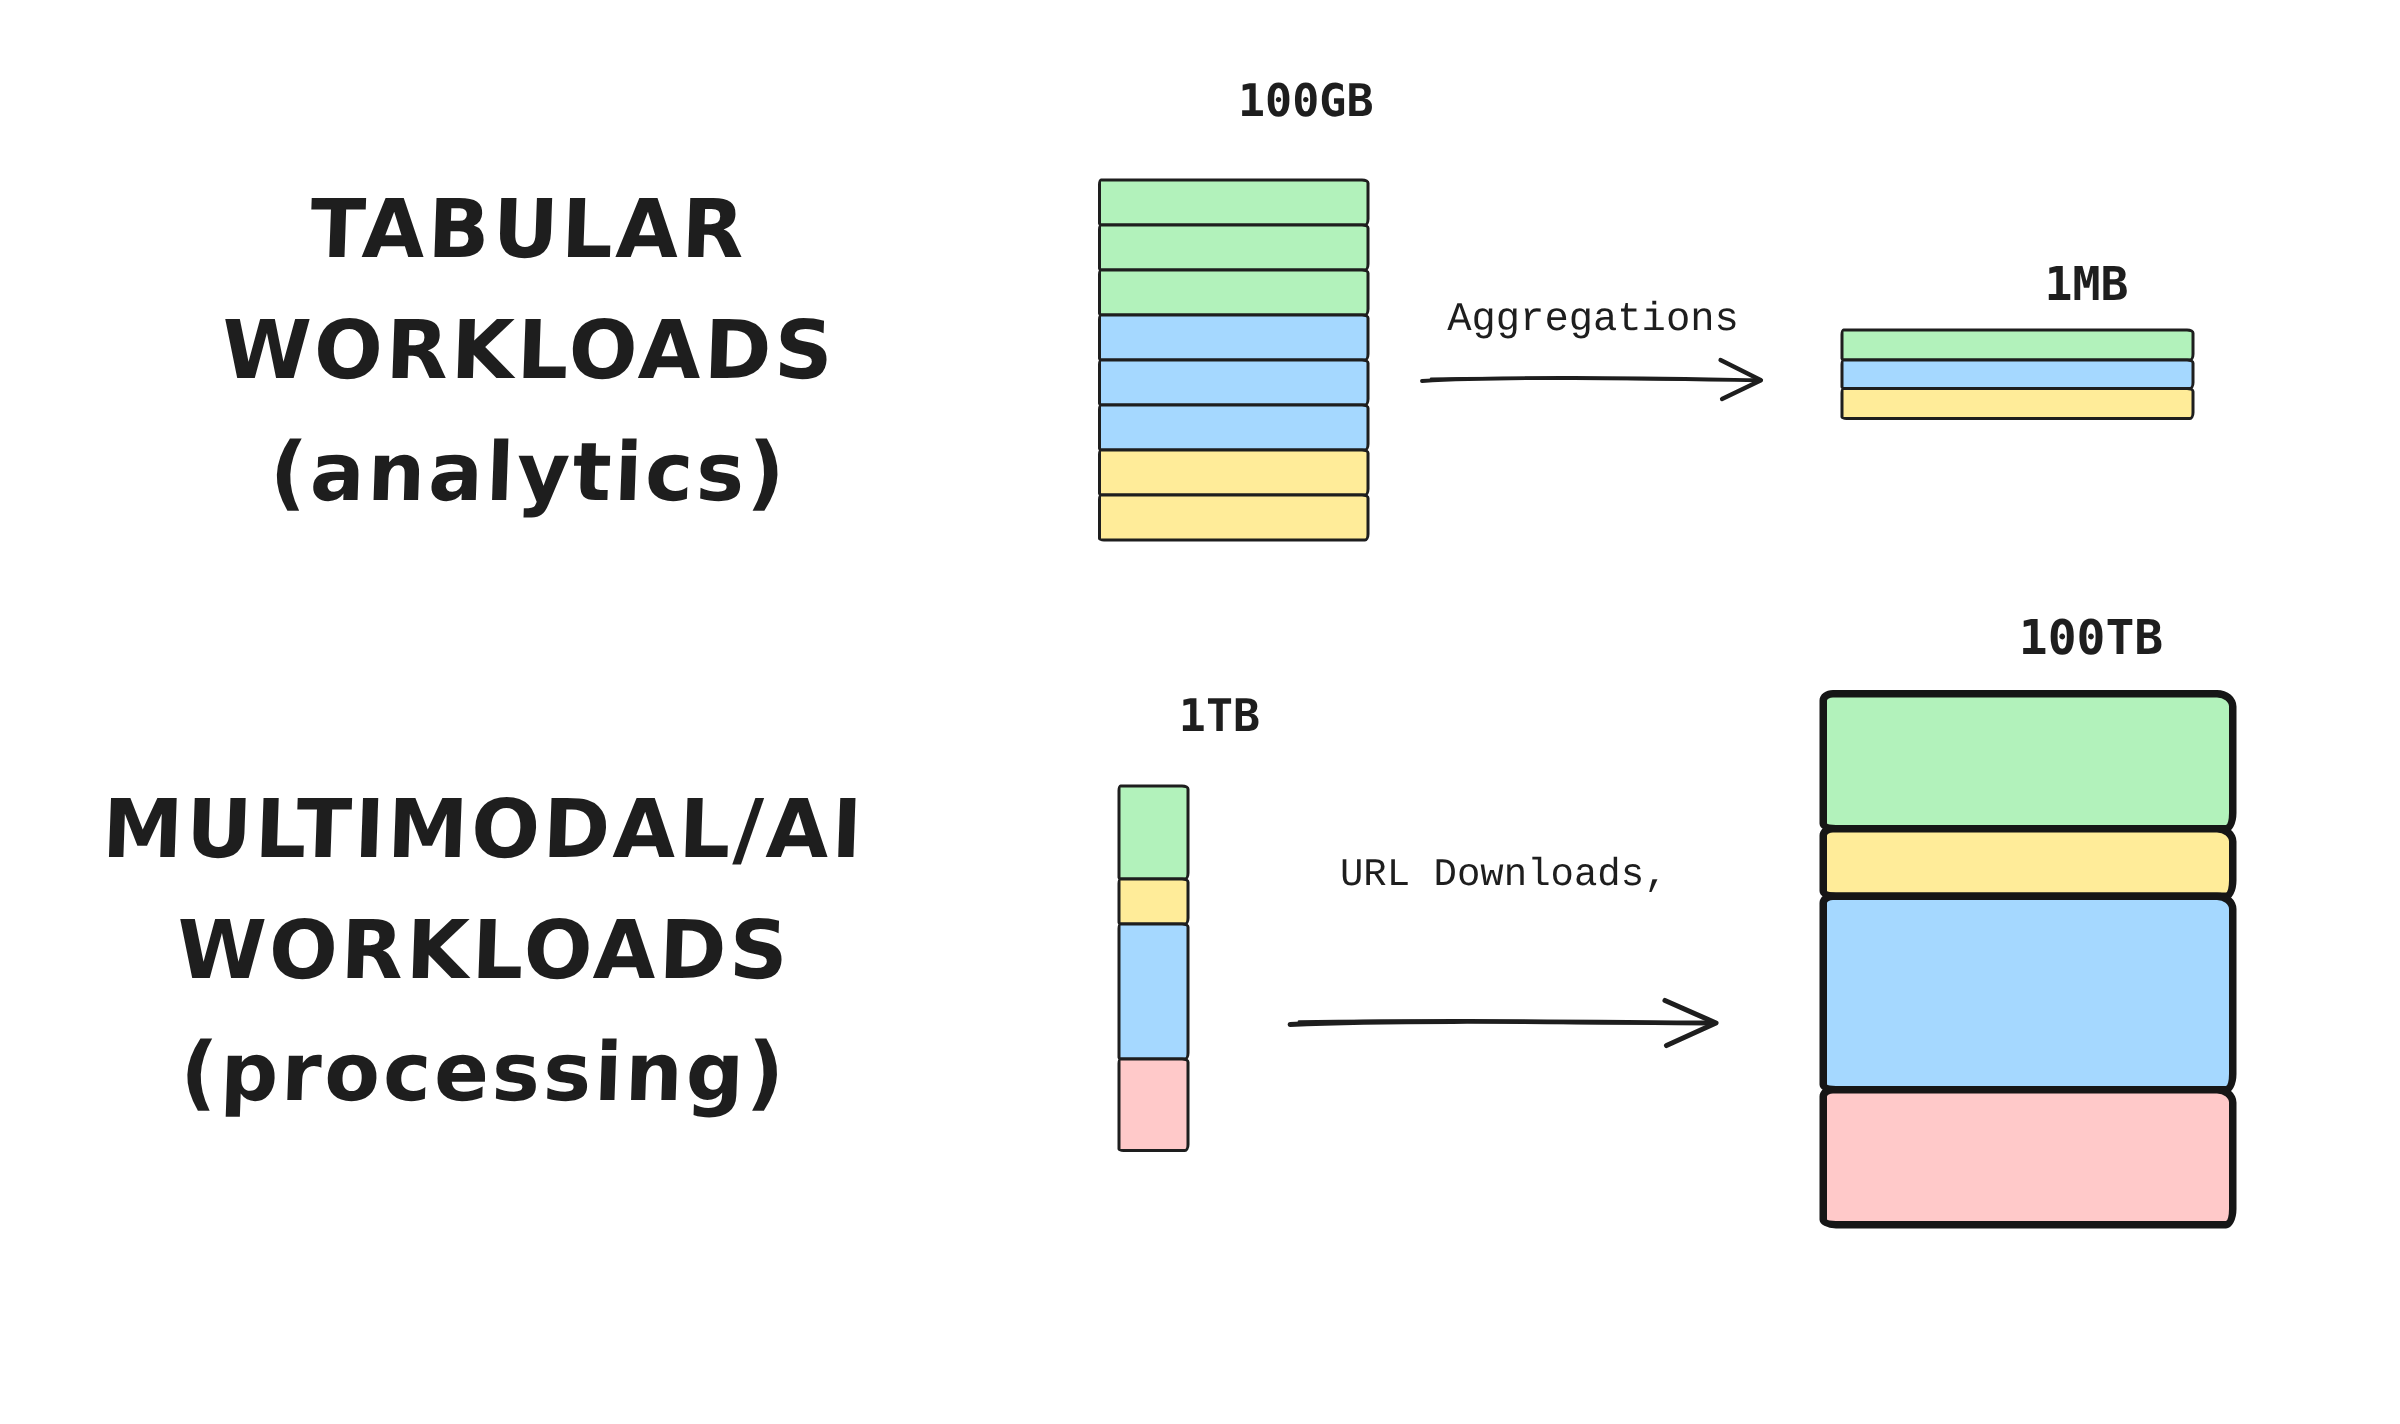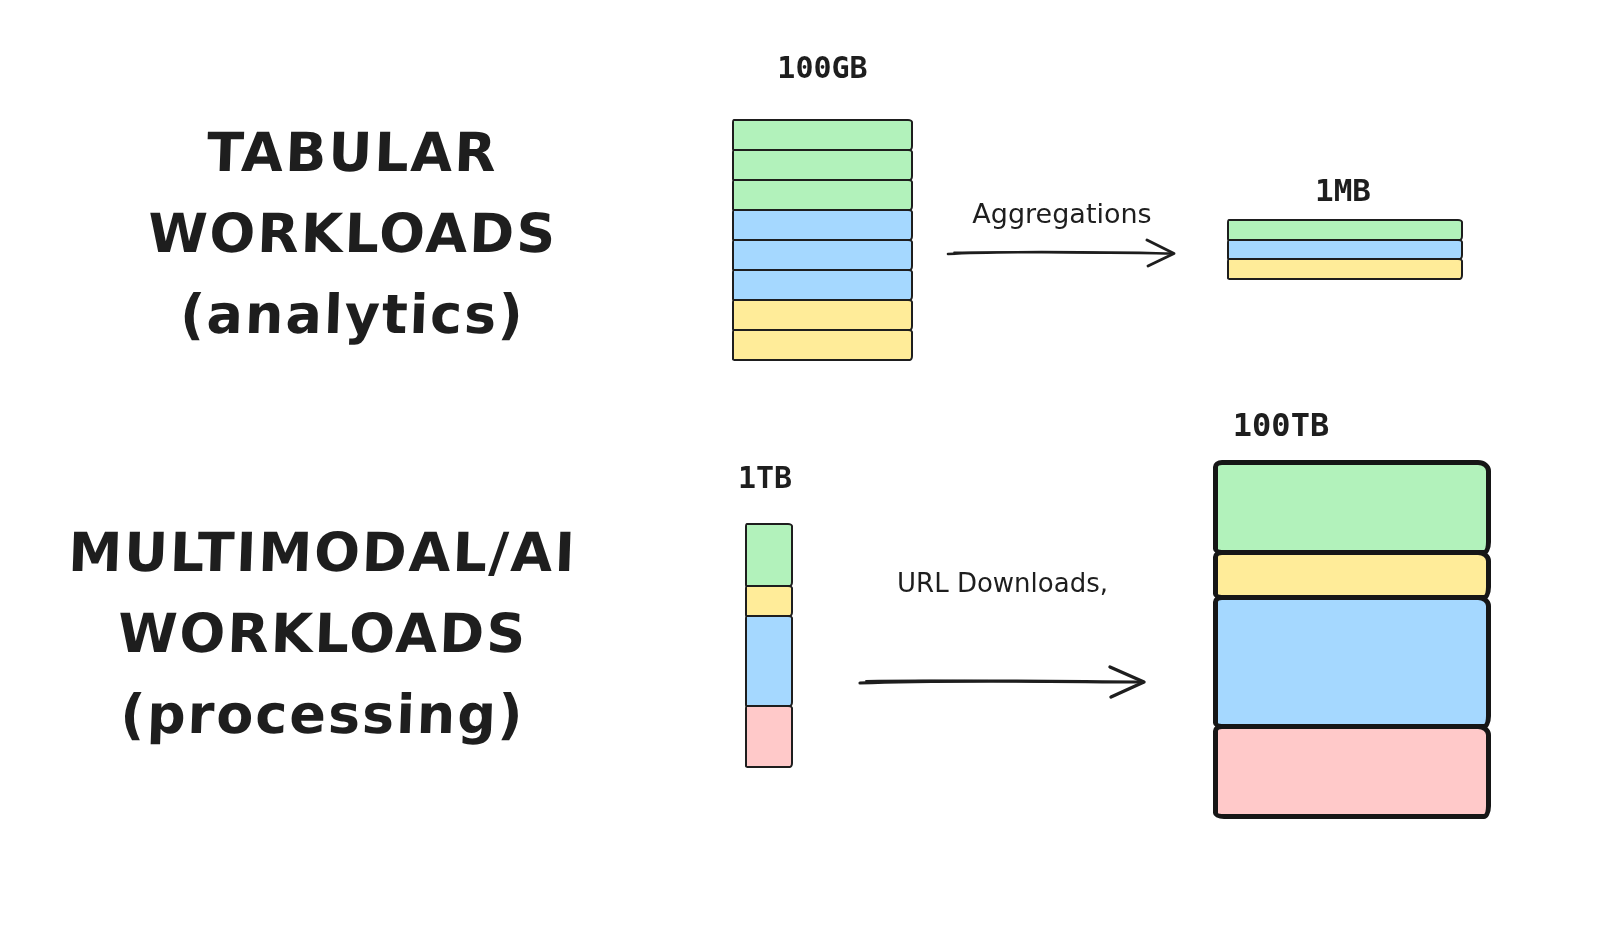--- a/index.html
+++ b/index.html
@@ -9,26 +9,26 @@
   }
   
   .big-title{
     position:absolute;text-align:center;font-weight:700;
     font-size:54px;line-height:81px;letter-spacing:2px;color:#1e1e1e;
   }
   .big-title div{transform:skewX(-2deg);}
   
   .size-label{
     position:absolute;text-align:center;font-weight:700;
-    font-family:"DejaVu Sans Mono", monospace;font-size:30px;color:#1e1e1e;
+    font-family:"DejaVu Sans Mono", monospace;font-size:30px;color:#1e1e1e;margin-left:48px;
   }
   
   .annot{
     position:absolute;text-align:center;font-size:26px;line-height:34px;
-    font-weight:500;color:#1e1e1e;
+    font-weight:500;color:#1e1e1e;font-family:Liberation Mono, monospace;
   }
   .caption{
     position:absolute;text-align:left;font-size:26px;line-height:35px;
     font-weight:500;color:#1e1e1e;
   }
   
   .bar{position:absolute;display:flex;flex-direction:column;}
   .bar .seg{
     width:100%;box-sizing:border-box;border:2px solid #1e1e1e;
     border-radius:2px 5px 3px 4px / 4px 3px 5px 2px;
@@ -99,21 +99,21 @@
   <div class="annot" style="left:850px;top:566px;width:305px;">
     <div>URL Downloads,</div>
   </div>
 
   <svg class="arrow-svg" style="left:852px;top:659px;" width="302" height="46" viewBox="0 0 302 46">
     <path d="M8 24 C 90 20.5, 200 22.5, 288 23" fill="none" stroke="#1e1e1e" stroke-width="3.2" stroke-linecap="round"></path>
     <path d="M14 22 C 110 20, 200 24, 255 23" fill="none" stroke="#1e1e1e" stroke-width="1.8" stroke-linecap="round"></path>
     <path d="M258 8 L292 23 L259 38" fill="none" stroke="#1e1e1e" stroke-width="3.4" stroke-linecap="round" stroke-linejoin="round"></path>
   </svg>
 
-  <div class="size-label" style="left:1211px;top:406px;width:140px;font-size:32px;">100TB</div>
+  <div class="size-label" style="left:1276px;top:406px;width:140px;font-size:32px;">100TB</div>
 
   <div class="bar thick" style="left:1213px;top:460px;width:278px;">
       <div class="seg" style="height: 95px; background: rgb(178, 242, 187);"></div>
       <div class="seg" style="height: 50px; background: rgb(255, 236, 153);"></div>
       <div class="seg" style="height: 134px; background: rgb(165, 216, 255);"></div>
       <div class="seg" style="height: 95px; background: rgb(255, 201, 201);"></div>
     </div>
 
 
 </div>

